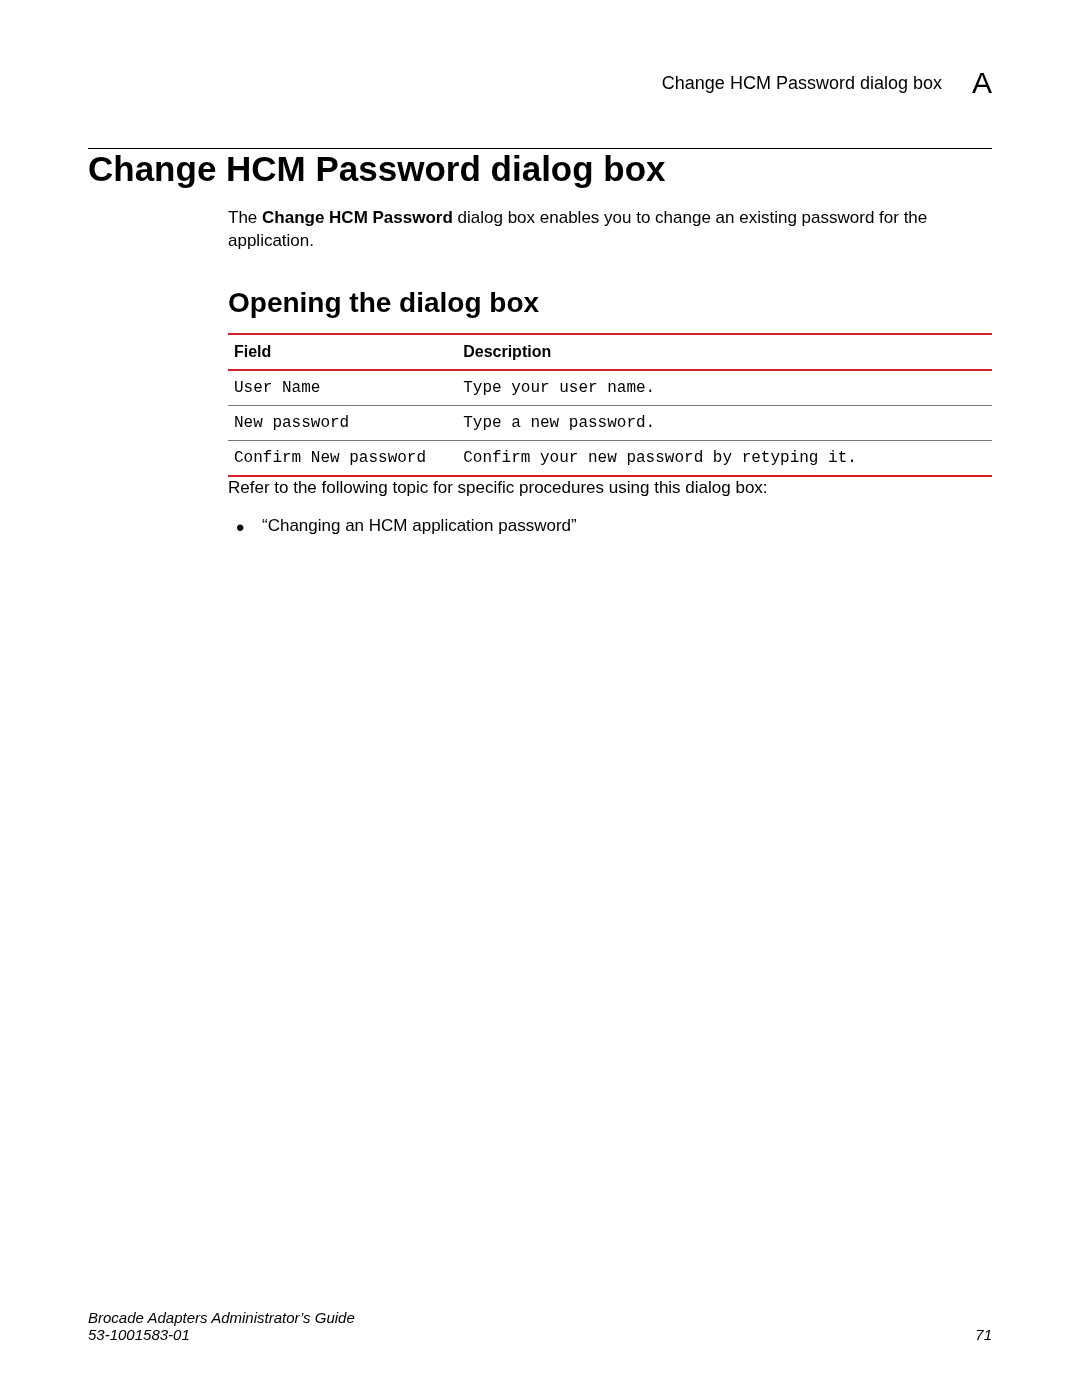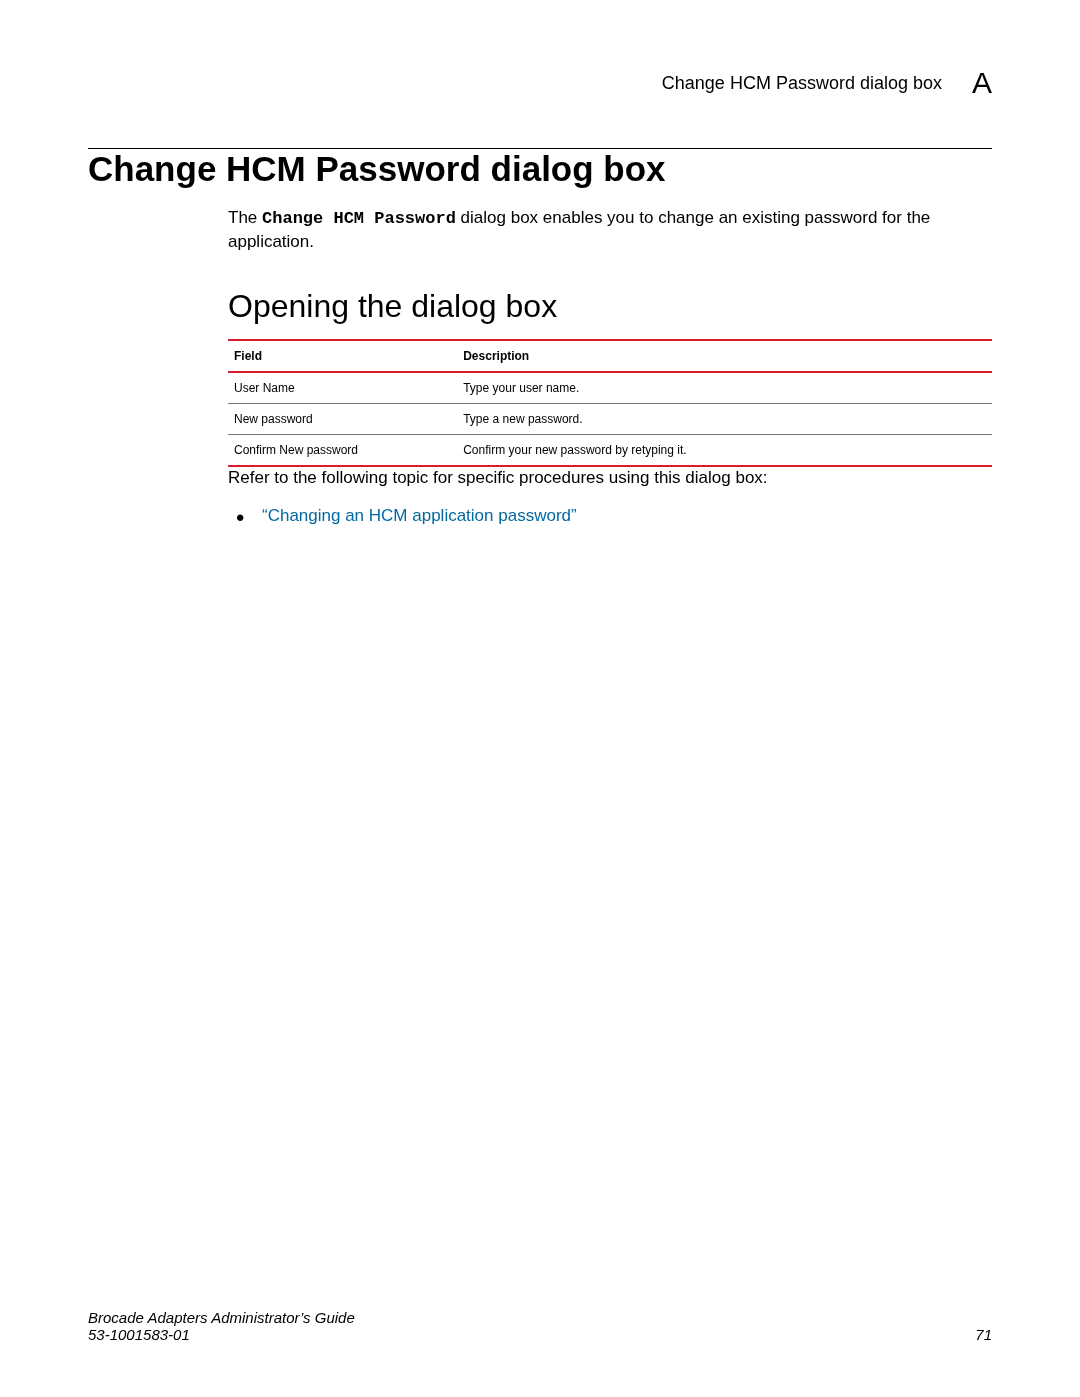--- a/index.html
+++ b/index.html
@@ -50,40 +50,41 @@
     margin-left: 140px;
   }
   p.body {
     font-size: 17px;
     line-height: 1.35;
     margin: 0 0 14px 0;
   }
   h2.section {
     font-family: "Arial Narrow", Arial, sans-serif;
     font-stretch: condensed;
-    font-weight: 400;
-    font-size: 32px;
+    font-weight: 700;
+    font-size: 28px;
     margin: 34px 0 14px 0;
   }
-  .bold { font-weight: 700; font-family: Liberation Mono, monospace; }
+  .bold { font-weight: 700; }
   table.fields {
     border-collapse: collapse;
     width: 100%;
-    font-size: 12px;
+    font-size: 16px;
   }
   table.fields th {
     text-align: left;
     font-weight: 700;
     padding: 8px 6px;
     border-top: 2px solid #d81e2c;
     border-bottom: 2px solid #d81e2c;
   }
   table.fields td {
     padding: 8px 6px;
     border-bottom: 1px solid #777;
+    font-family: Liberation Mono, monospace;
   }
   table.fields tr:last-child td {
     border-bottom: 2px solid #d81e2c;
   }
   table.fields col.c1 { width: 30%; }
   ul.bullets {
     list-style: none;
     padding: 0;
     margin: 6px 0 0 0;
   }
@@ -95,21 +96,21 @@
   }
   ul.bullets li::before {
     content: "•";
     position: absolute;
     left: 8px;
     top: -3px;
     font-size: 24px;
     color: #000;
   }
   a.xref {
-    color: #0369a1;
+    color: #000000;
     text-decoration: none;
   }
   .footer {
     position: absolute;
     left: 88px;
     right: 88px;
     bottom: 52px;
     font-style: italic;
     font-size: 15px;
     display: flex;

